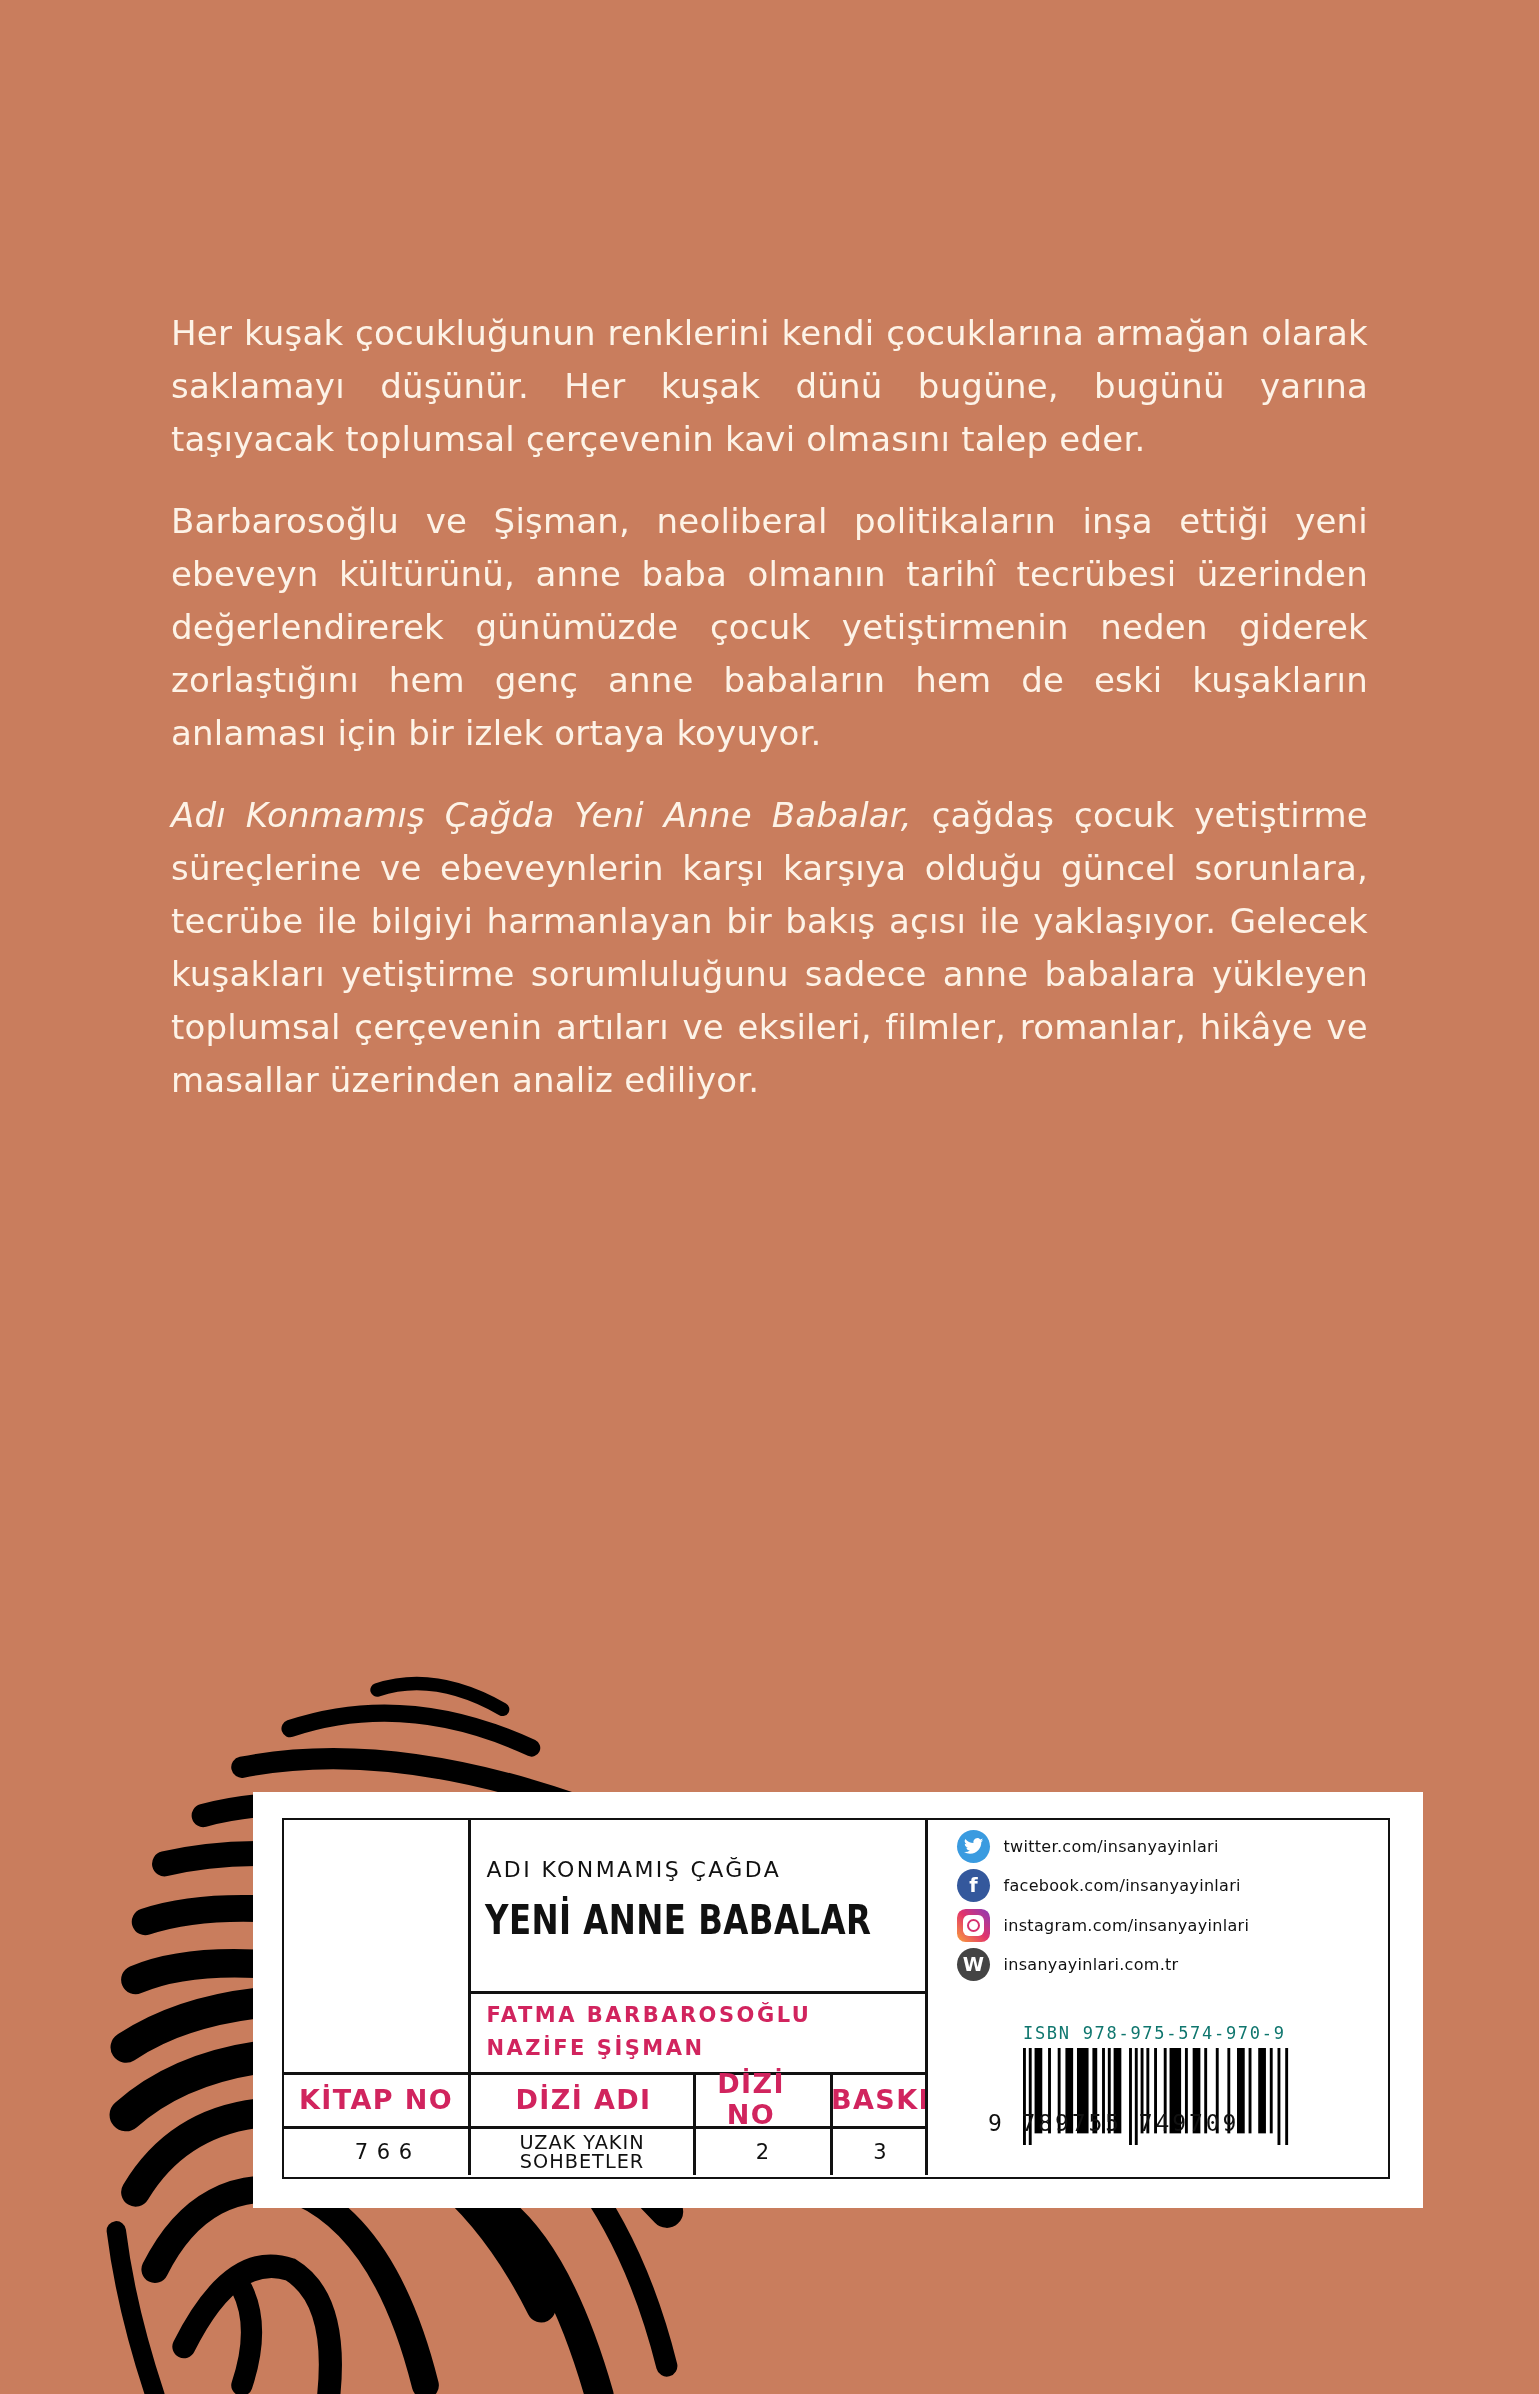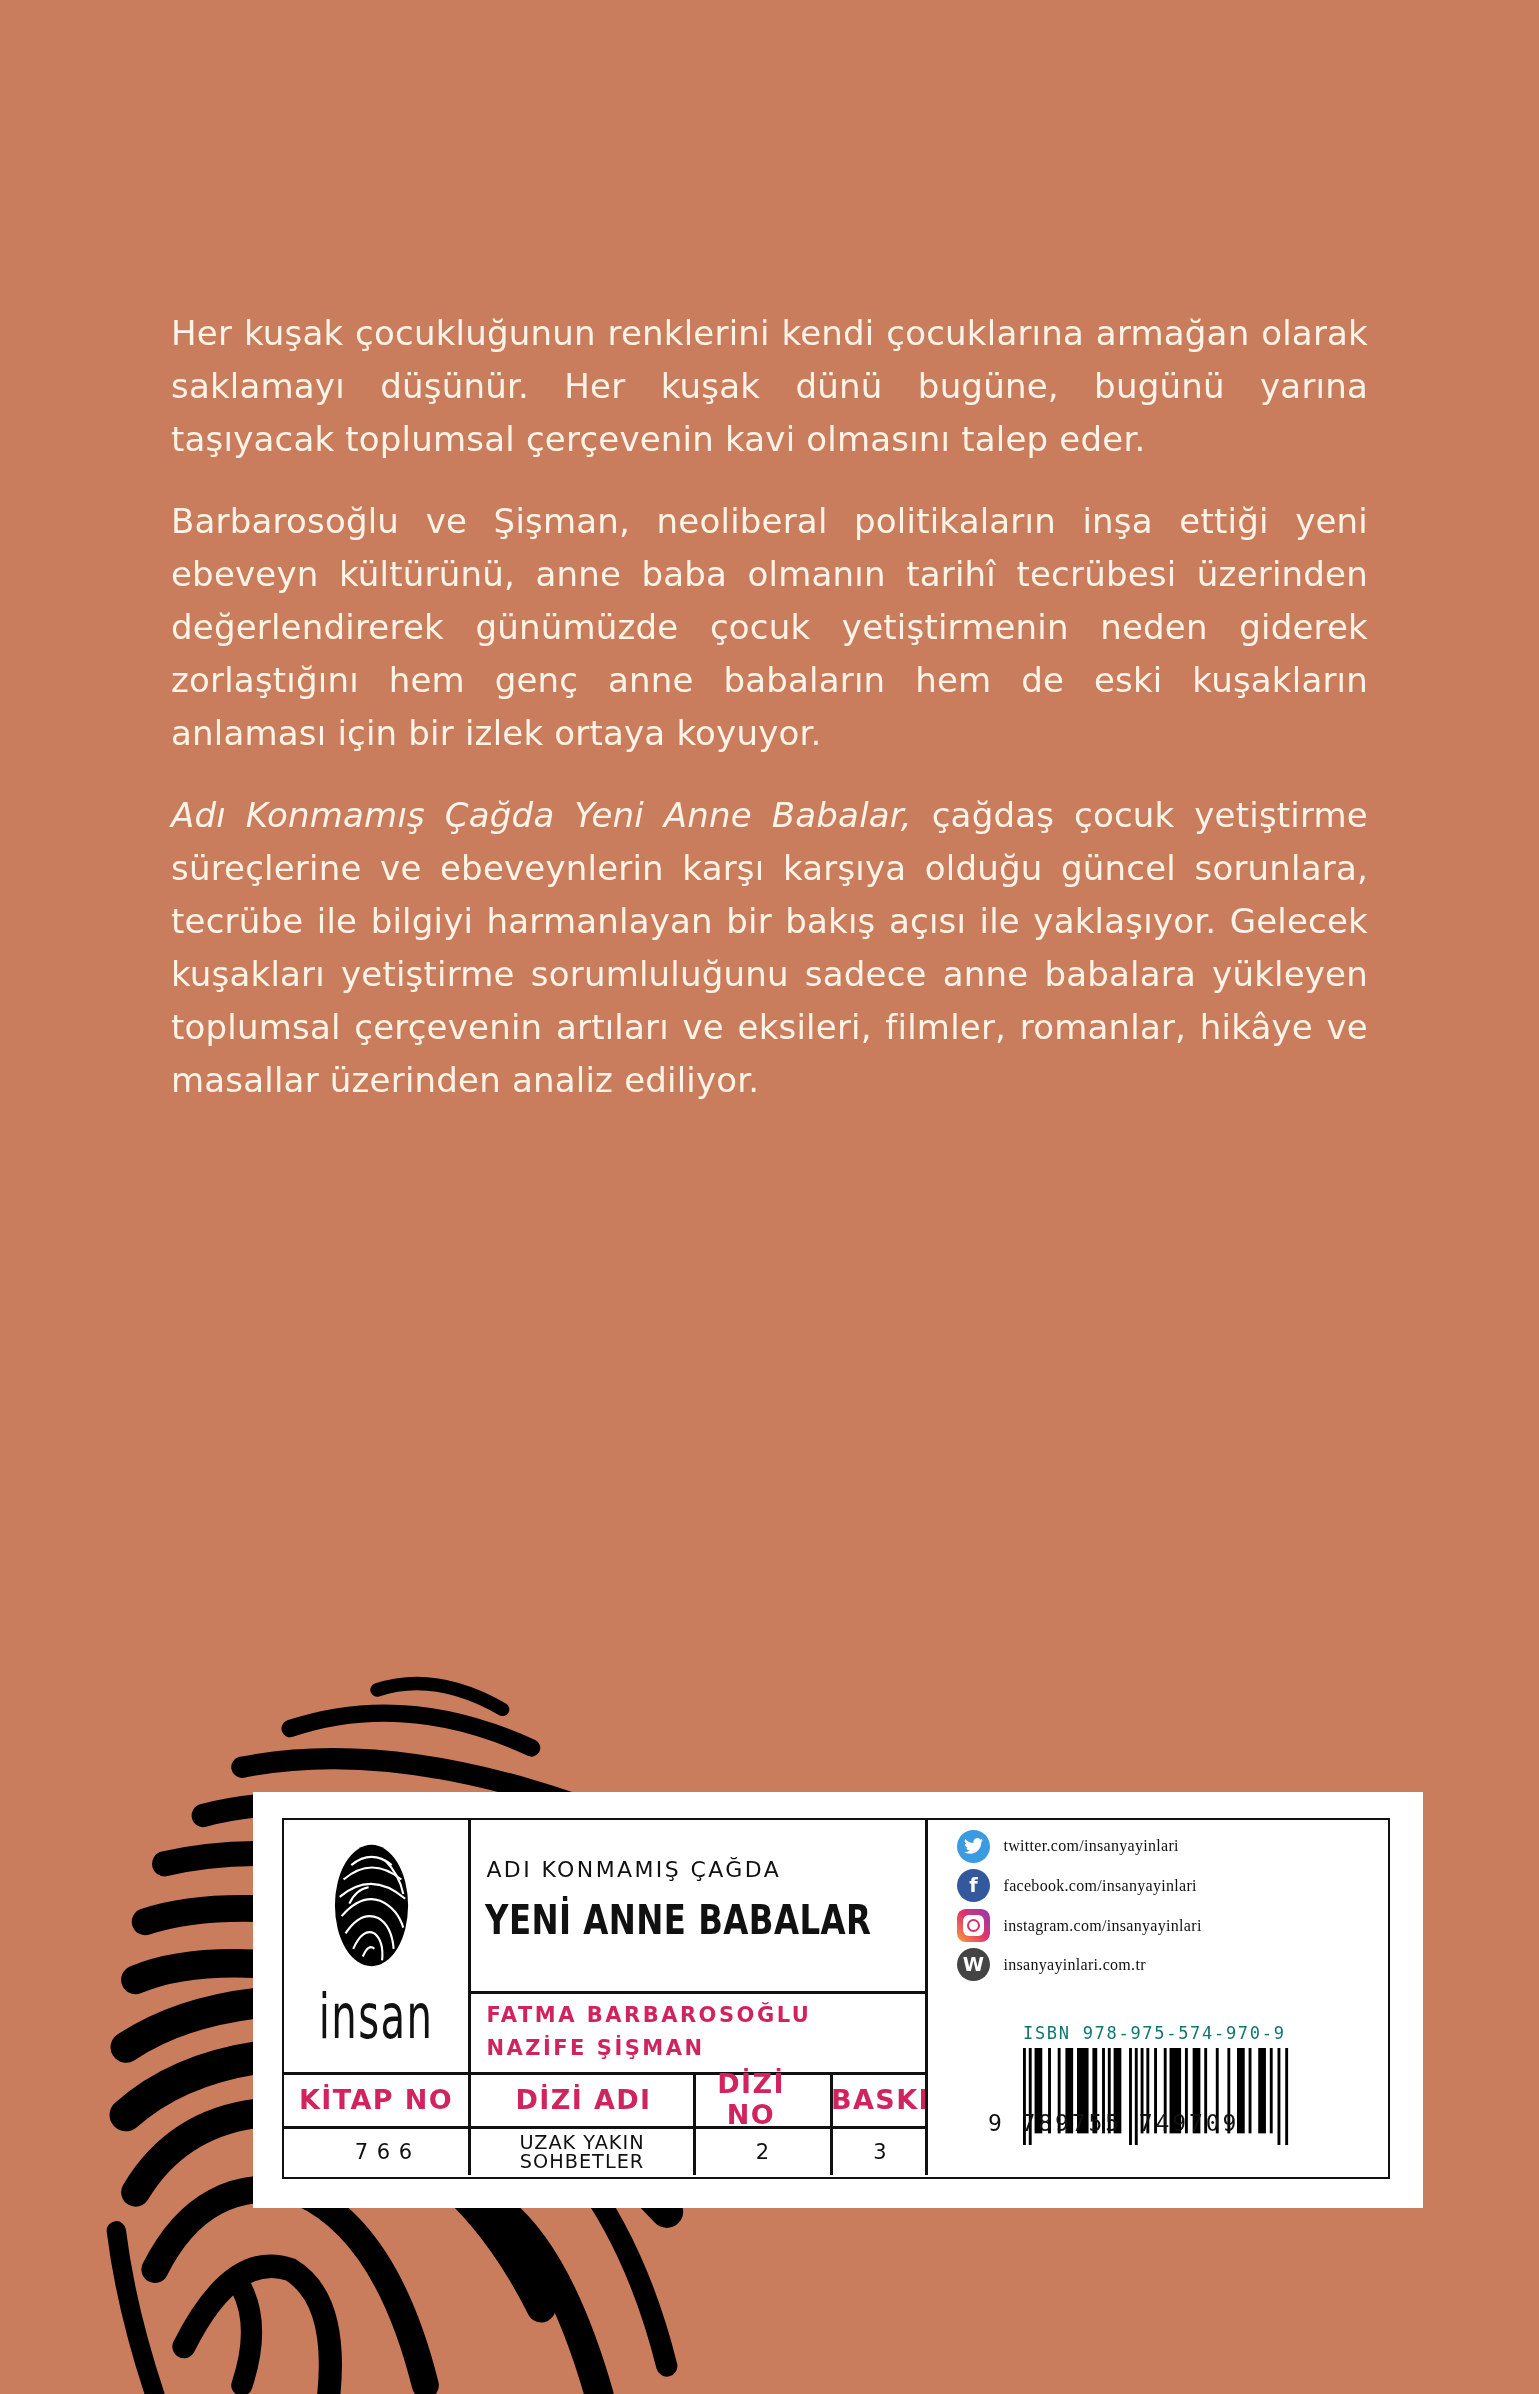--- a/index.html
+++ b/index.html
@@ -52,21 +52,21 @@
   .author { position: absolute; left: 15.4px; font-size: 21px; font-weight: bold; letter-spacing: 2.5px; color: #d1245e; }
 
   .hdr { font-size: 27px; font-weight: bold; color: #d1245e; letter-spacing: 1.4px;
          display: flex; align-items: center; justify-content: center; text-align: center; }
   .val { font-size: 21px; color: #111; display: flex; align-items: center; justify-content: center; text-align: center; letter-spacing: 1px; }
   .val.multi { font-size: 19.3px; line-height: 19.3px; flex-direction: column; }
 
   .social-cell { left: 644px; top: 0; width: 459px; height: 355px; }
   .social-row { position: absolute; left: 29px; display: flex; align-items: center; }
   .social-icon { width: 33px; height: 33px; border-radius: 50%; display: flex; align-items: center; justify-content: center; color: #fff; font-weight: bold; font-size: 19.3px; }
-  .social-text { margin-left: 13.5px; font-size: 16px; color: #111; letter-spacing: 0.3px; font-family: Liberation Serif, serif; }
+  .social-text { margin-left: 13.5px; font-size: 16px; color: #111; letter-spacing: 0.3px; }
 
   .isbn-text { position: absolute; left: 95px; top: 203px; font-family: "DejaVu Sans Mono", monospace; font-size: 17px; letter-spacing: 1.7px; color: #0f766e; }
   .barcode { position: absolute; left: 95px; top: 228px; width: 268px; height: 97px; }
   .ean-digits { position: absolute; left: 60px; top: 290px; font-family: "DejaVu Sans Mono", monospace; font-size: 23px; color: #111; letter-spacing: 2.9px; background: transparent; }
 </style>
 </head>
 <body>
 
 <div class="blurb">
   <p>Her kuşak çocukluğunun renklerini kendi çocuklarına armağan olarak saklamayı düşünür. Her kuşak dünü bugüne, bugünü yarına taşıyacak toplumsal çerçevenin kavi olmasını talep eder.</p>
@@ -91,37 +91,20 @@
     <path d="M420 600 Q480 650 520 790" stroke-width="30"></path>
     <path d="M500 560 Q560 640 590 760" stroke-width="22"></path>
     <path d="M20 620 Q30 700 60 790" stroke-width="20"></path>
     <path d="M150 780 Q170 720 150 680" stroke-width="22"></path>
   </g>
 </svg>
 
 <div class="label">
   <div class="frame">
 
-    <div class="cell logo-cell">
-      <svg class="logo-print" viewBox="0 0 82 134" xmlns="http://www.w3.org/2000/svg">
-        <ellipse cx="41" cy="67" rx="38" ry="63" fill="#000"></ellipse>
-        <g fill="none" stroke="#fff" stroke-width="2.2">
-          <path d="M20 25 Q41 8 62 25"></path>
-          <path d="M12 40 Q41 15 72 40"></path>
-          <path d="M8 58 Q41 30 76 60"></path>
-          <path d="M10 78 Q30 55 50 62 Q68 70 74 90"></path>
-          <path d="M14 96 Q30 72 48 80 Q62 88 64 112"></path>
-          <path d="M22 112 Q32 90 44 96 Q54 104 52 124"></path>
-          <path d="M32 120 Q38 106 44 112"></path>
-          <path d="M55 20 Q70 35 74 55"></path>
-          <path d="M18 65 Q25 50 38 48"></path>
-        </g>
-      </svg>
-      <div class="logo-word">insan</div>
-    </div>
 
     <div class="vline" style="left:184px; top:0; height:355px;"></div>
 
     <div class="cell title-cell">
       <div class="subtitle">ADI KONMAMIŞ ÇAĞDA</div>
       <div class="title">YENİ ANNE BABALAR</div>
     </div>
     <div class="hline" style="left:184px; top:171px; width:460px;"></div>
 
     <div class="cell authors-cell">

